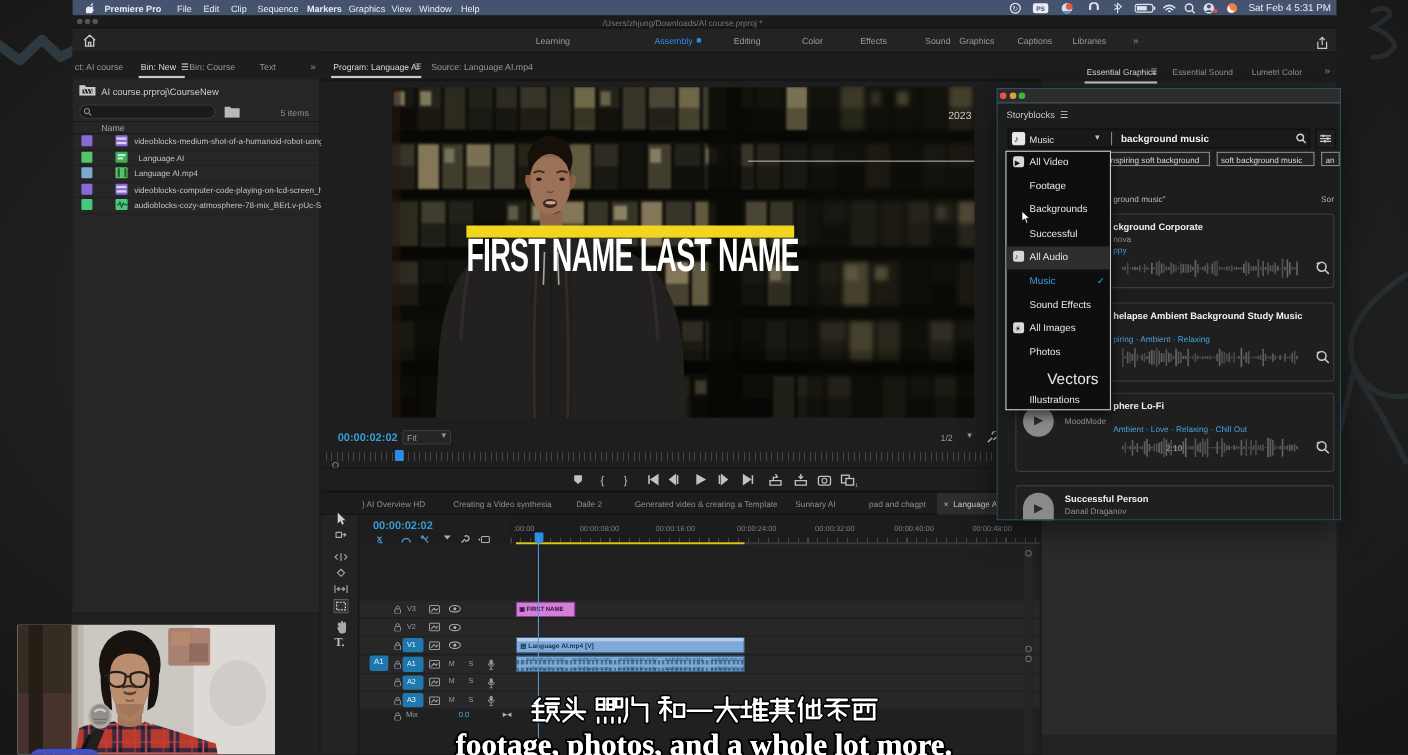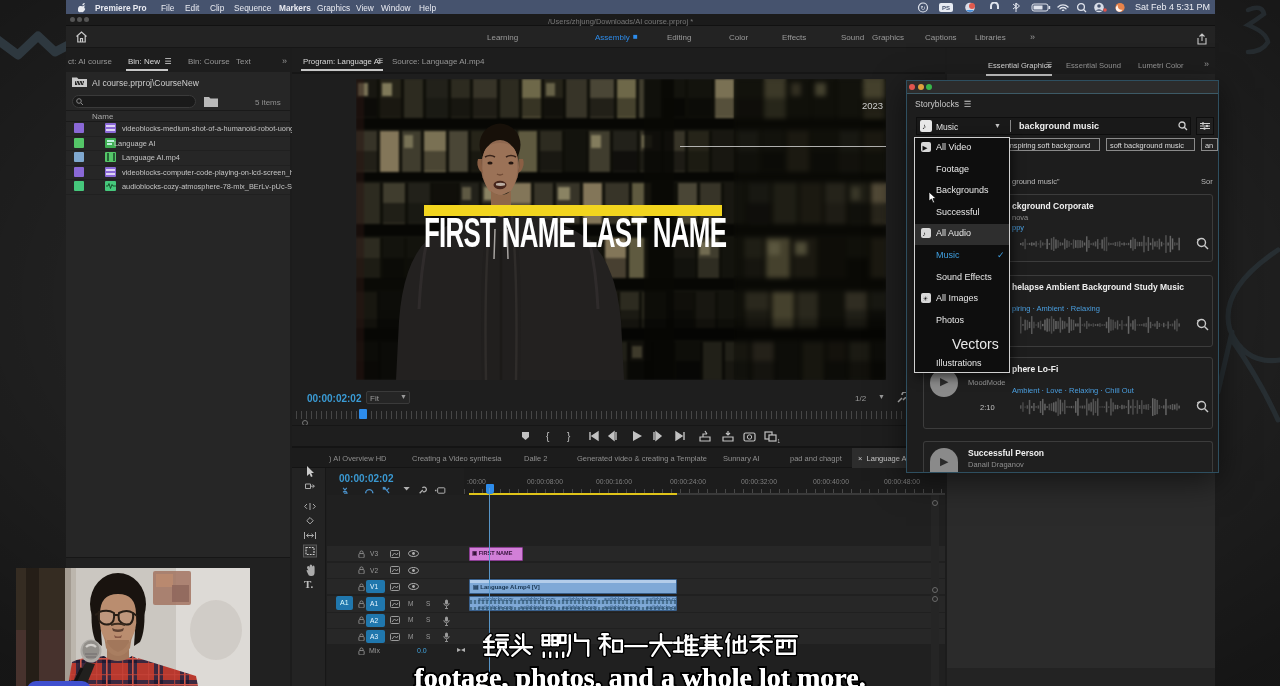--- a/index.html
+++ b/index.html
@@ -72,21 +72,21 @@
 <div class="abs txt" style="left:633px;top:32px;color:#2d8ceb;font-size:8px">■</div>
 <div class="abs txt" style="left:1030px;top:32px;color:#9a9a9a;font-size:9px">»</div>
 <svg class="abs" style="left:1196px;top:33px" width="12" height="12" viewBox="0 0 12 12">
     <path d="M2 5 V11 H10 V5 M6 8 V1 M3.5 3.5 L6 1 L8.5 3.5" fill="none" stroke="#c8c8c8" stroke-width="1.1"></path>
   </svg>
 <div class="abs" style="left:66px;top:48px;width:224px;height:638px;background:#262626"></div>
 <div class="abs" style="left:66px;top:48px;width:224px;height:24px;background:#1d1d1d"></div>
 <div class="abs txt" style="left:68px;top:57px;color:#969696;font-size:8px">ct: AI course</div>
 <div class="abs txt" style="left:128px;top:57px;color:#d8d8d8;font-size:8px">Bin: New&nbsp;&nbsp;☰</div>
 <div class="abs" style="left:126px;top:69px;width:42px;height:2px;background:#c8c8c8"></div>
-<div class="abs txt" style="left:188px;top:57px;color:#969696;font-size:8px">Bin: Course</div>
+<div class="abs txt" style="left:172px;top:57px;color:#969696;font-size:8px">Bin: Course</div>
 <div class="abs txt" style="left:236px;top:57px;color:#969696;font-size:8px">Text</div>
 <div class="abs txt" style="left:282px;top:56px;color:#969696;font-size:9px">»</div>
 <svg class="abs" style="left:72px;top:76px" width="15" height="11" viewBox="0 0 15 11">
     <path d="M0 1.5 H5 L6.5 3 H15 V11 H0 Z" fill="#c9c9c9"></path>
     <rect x="3" y="5" width="9" height="4" fill="#262626"></rect>
     <path d="M4 5 l2 4 M7 5 l2 4 M10 5 l2 4" stroke="#c9c9c9" stroke-width="1"></path>
   </svg>
 <div class="abs txt" style="left:92px;top:78px;color:#cfcfcf;font-size:8.5px">AI course.prproj\CourseNew</div>
 <div class="abs" style="left:72px;top:95px;width:124px;height:13px;background:#1a1a1a;border:1px solid #3a3a3a;border-radius:7px"></div>
 <svg class="abs" style="left:76px;top:98px" width="8" height="8" viewBox="0 0 8 8">
@@ -103,21 +103,21 @@
 <div class="abs" style="left:74px;top:123px;width:10px;height:10px;background:#8a68d6;border-radius:1px"></div>
 <div class="abs" style="left:105px;top:123px;width:11px;height:10px;background:#8a68d6;border-radius:1px"></div>
 <div class="abs" style="left:106px;top:125px;width:9px;height:1.5px;background:#fff;opacity:0.7"></div>
 <div class="abs" style="left:106px;top:129px;width:9px;height:1.5px;background:#fff;opacity:0.7"></div>
 <div class="abs txt" style="left:122px;top:124px;color:#c4c4c4;font-size:7.4px">videoblocks-medium-shot-of-a-humanoid-robot-uong-a</div>
 <div class="abs" style="left:66px;top:136px;width:224px;height:1px;background:#202020"></div>
 <div class="abs" style="left:74px;top:138px;width:10px;height:10px;background:#55c668;border-radius:1px"></div>
 <div class="abs" style="left:105px;top:138px;width:11px;height:10px;background:#3fae52;border-radius:1px"></div>
 <div class="abs" style="left:107px;top:140px;width:7px;height:2px;background:#dff;opacity:0.8"></div>
 <div class="abs" style="left:107px;top:143px;width:5px;height:2px;background:#dff;opacity:0.8"></div>
-<div class="abs txt" style="left:114px;top:139px;color:#c4c4c4;font-size:7.4px">Language AI</div>
+<div class="abs txt" style="left:126px;top:139px;color:#c4c4c4;font-size:7.4px">Language AI</div>
 <div class="abs" style="left:66px;top:150px;width:224px;height:1px;background:#202020"></div>
 <div class="abs" style="left:74px;top:152px;width:10px;height:10px;background:#7fa8cf;border-radius:1px"></div>
 <div class="abs" style="left:105px;top:152px;width:11px;height:10px;background:#55c668;border-radius:1px"></div>
 <div class="abs" style="left:106.5px;top:153px;width:2px;height:8px;background:#1a4a2a;opacity:0.8"></div>
 <div class="abs" style="left:112.5px;top:153px;width:2px;height:8px;background:#1a4a2a;opacity:0.8"></div>
 <div class="abs txt" style="left:122px;top:153px;color:#c4c4c4;font-size:7.4px">Language AI.mp4</div>
 <div class="abs" style="left:66px;top:165px;width:224px;height:1px;background:#202020"></div>
 <div class="abs" style="left:74px;top:167px;width:10px;height:10px;background:#8a68d6;border-radius:1px"></div>
 <div class="abs" style="left:105px;top:167px;width:11px;height:10px;background:#8a68d6;border-radius:1px"></div>
 <div class="abs" style="left:106px;top:169px;width:9px;height:1.5px;background:#fff;opacity:0.7"></div>
@@ -831,21 +831,21 @@
     </svg>
   </div>
 <svg class="abs" style="left:1196px;top:318px" width="13" height="13" viewBox="0 0 13 13">
     <circle cx="5.5" cy="5.5" r="4" fill="none" stroke="#c9c9c9" stroke-width="1.4"></circle>
     <line x1="8.5" y1="8.5" x2="12" y2="12" stroke="#c9c9c9" stroke-width="1.4"></line>
     <path d="M1 3 q2 -2 3 0" stroke="#c9c9c9" fill="none"></path>
   </svg>
 <div class="abs" style="left:923px;top:357px;width:290px;height:72px;background:#1f1f1f;border:1px solid #3c3c3c;border-radius:3px"></div>
 <div class="abs txt" style="left:1012px;top:364px;color:#f0f0f0;font-size:8.5px;font-weight:700">phere Lo-Fi</div>
 <div class="abs txt" style="left:1012px;top:386px;color:#4a9fe0;font-size:7.5px">Ambient · Love · Relaxing · Chill Out</div>
-<div class="abs txt" style="left:980px;top:403px;color:#c0c0c0;font-size:7.5px">2:10</div>
+<div class="abs txt" style="left:1060px;top:403px;color:#c0c0c0;font-size:7.5px">2:10</div>
 <div class="abs" style="left:1020px;top:398px;width:160px;height:18px">
     <svg width="160" height="18" viewBox="0 0 160 18" xmlns="http://www.w3.org/2000/svg" style="position:absolute;left:0;top:0">
       <rect x="0" y="7.3" width="1.5" height="3.4" fill="#6b6b6b" opacity="0.67"></rect>
       <rect x="2.2" y="4.3" width="1.5" height="9.5" fill="#6b6b6b" opacity="0.53"></rect>
       <rect x="4.4" y="8.6" width="1.5" height="0.9" fill="#6b6b6b" opacity="0.62"></rect>
       <rect x="6.6000000000000005" y="7.3" width="1.5" height="3.4" fill="#6b6b6b" opacity="0.71"></rect>
       <rect x="8.8" y="1.9" width="1.5" height="14.3" fill="#6b6b6b" opacity="0.79"></rect>
       <rect x="11.0" y="7.9" width="1.5" height="2.3" fill="#6b6b6b" opacity="0.89"></rect>
       <rect x="13.2" y="5.0" width="1.5" height="8.0" fill="#6b6b6b" opacity="0.80"></rect>
       <rect x="15.399999999999999" y="8.3" width="1.5" height="1.3" fill="#6b6b6b" opacity="0.77"></rect>

